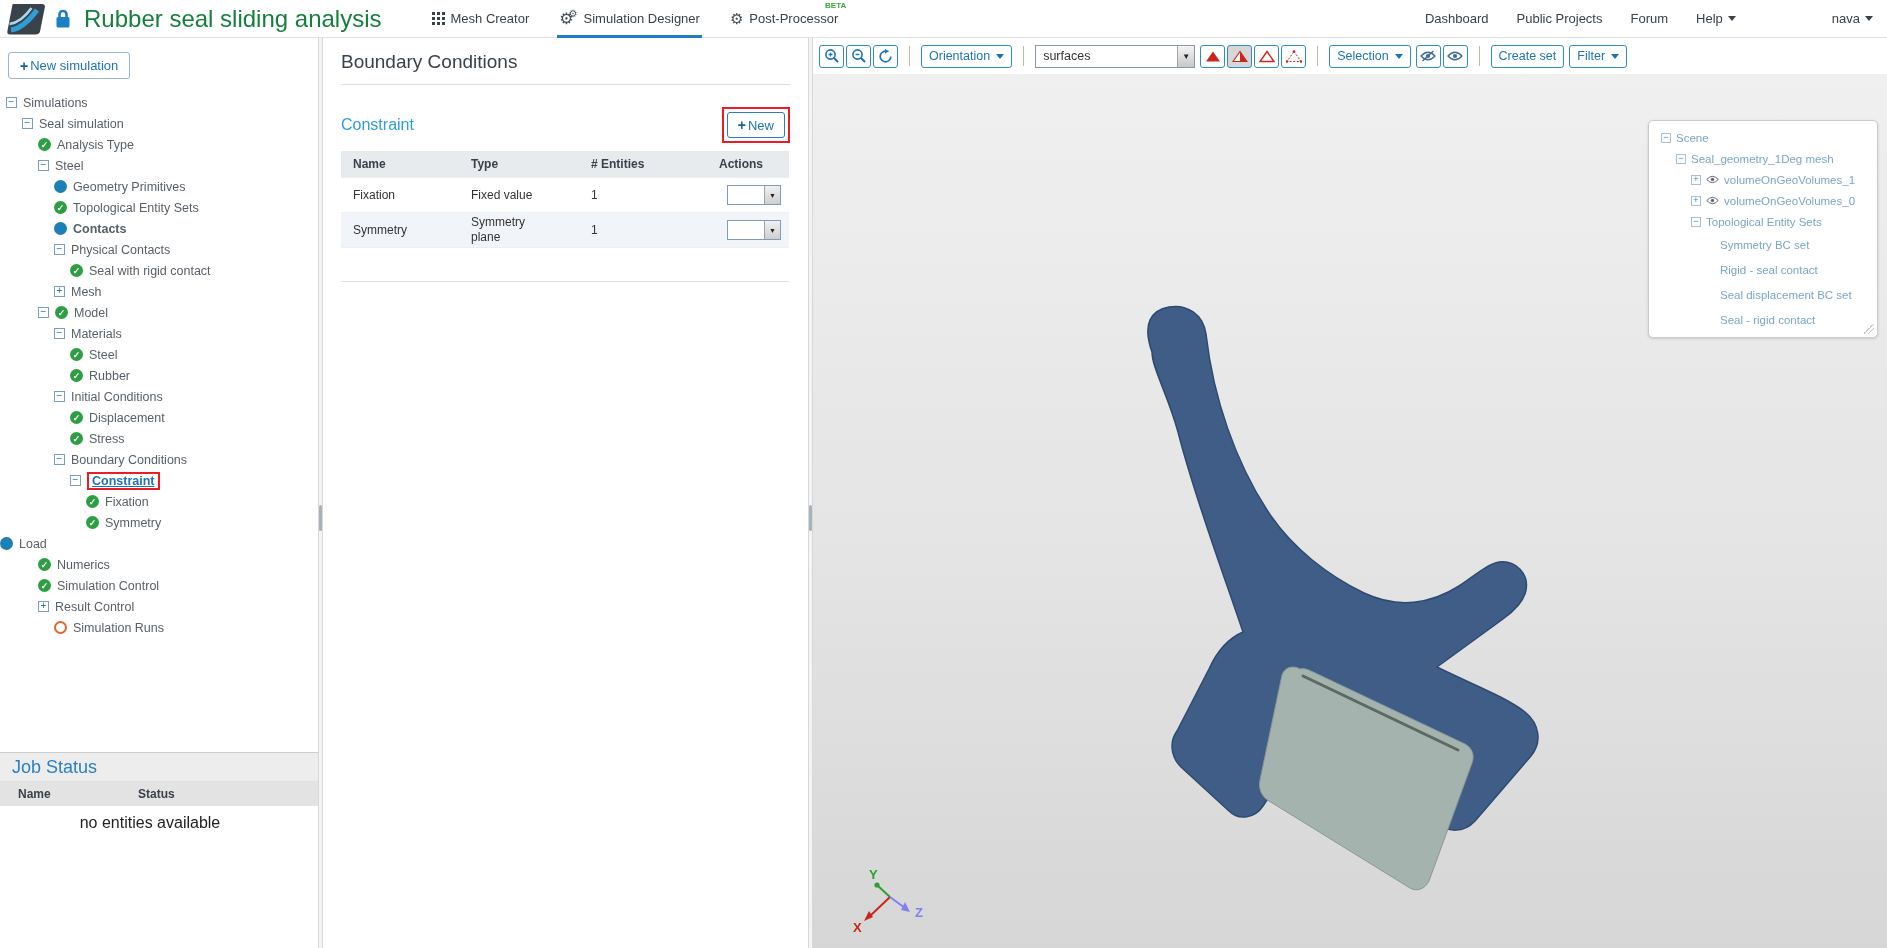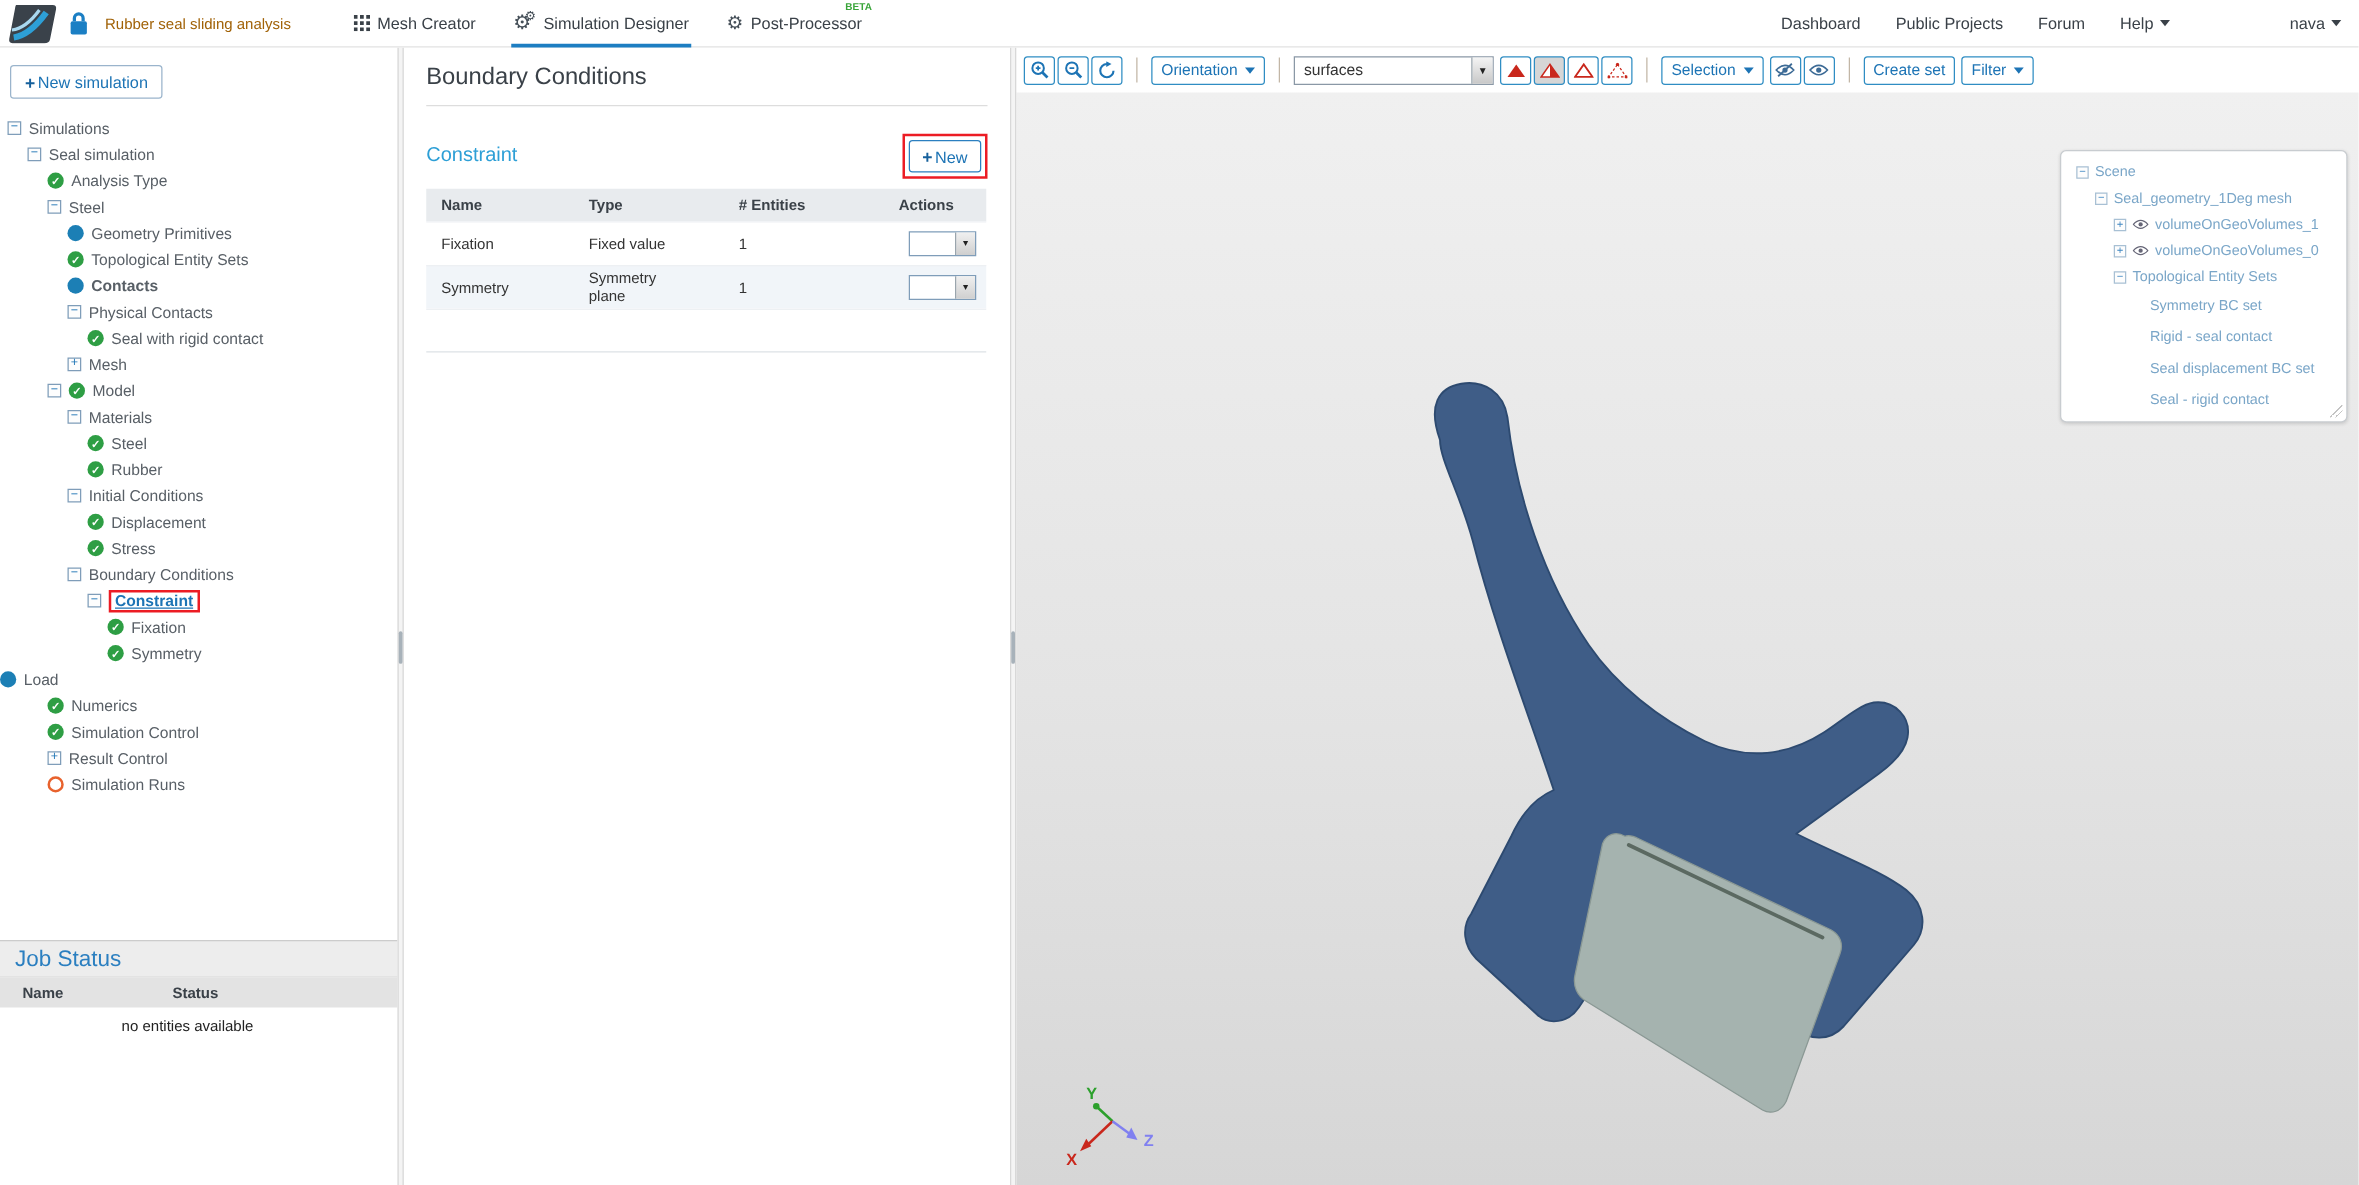--- a/index.html
+++ b/index.html
@@ -4,21 +4,21 @@
 <style>
   * { margin:0; padding:0; box-sizing:border-box; }
   html,body { width:1887px; height:948px; overflow:hidden; background:#fff;
     font-family:"Liberation Sans", sans-serif; }
   body { position:relative; }
 
   
   .header { position:absolute; left:0; top:0; width:1887px; height:38px; background:#fff;
     border-bottom:1px solid #e2e2e2; display:flex; align-items:center; z-index:30; }
   .brand { display:flex; align-items:center; gap:9px; padding-left:6px; }
-  .brand .title { font-size:12px; color:#a16207; margin-left:4px; white-space:nowrap; }
+  .brand .title { font-size:24px; color:#15803d; margin-left:4px; white-space:nowrap; }
   .tabs { display:flex; align-items:center; gap:30px; margin-left:50px; height:38px; }
   .tab { height:38px; display:flex; align-items:center; gap:6px; position:relative;
     font-size:13px; color:#3a4148; cursor:pointer; white-space:nowrap; }
   .tab.active::after { content:''; position:absolute; left:-2px; right:-2px; bottom:0; height:3px; background:#1d7ec2; }
   .tabicon { display:inline-flex; align-items:center; }
   .g1 { font-size:16px; color:#454f58; line-height:1; }
   .g2 { font-size:10px; color:#454f58; margin-left:-5px; margin-top:-9px; line-height:1; }
   .g3 { font-size:15px; color:#454f58; line-height:1; }
   .beta { position:absolute; top:1px; right:-8px; font-size:8px; color:#3aa53a; font-weight:bold; }
   .nav { margin-left:auto; display:flex; align-items:center; gap:28px; padding-right:14px; font-size:13px; color:#3a4148; }
@@ -53,21 +53,21 @@
   .tlabel { white-space:nowrap; }
   .tlabel.sel { color:#1d74b5; font-weight:bold; text-decoration:underline;
     border:2px solid #ec1c24; padding:0 3px; }
 
   .job { position:absolute; top:714px; left:0; width:318px; }
   .job-title { height:30px; background:#ededed; border-top:1px solid #ccc; border-bottom:1px solid #e0e0e0;
     display:flex; align-items:center; padding:0 12px; color:#2b7fc0; font-size:18px; }
   .job-head { height:24px; background:#e3e3e3; display:flex; align-items:center;
     font-size:12px; font-weight:bold; color:#3a4148; }
   .job-head .c0 { padding-left:18px; width:138px; }
-  .job-empty { width:300px; text-align:center; font-size:12px; color:#222; margin-top:8px; }
+  .job-empty { width:300px; text-align:center; font-size:16px; color:#222; margin-top:8px; }
 
   
   .mid-title { font-size:19px; color:#3a4148; margin-top:13px; }
   .mid-hr { border:none; border-top:1px solid #ddd; margin-top:11px; }
   .section-head { margin-top:22px; display:flex; justify-content:space-between; align-items:center; }
   .section-title { font-size:16px; color:#2d9fd6; }
   .redbox { border:2px solid #ec1c24; padding:3px; display:inline-block; }
   .new-btn { border:1px solid #2b7fc0; color:#1d74b5; background:#fff; border-radius:3px;
     height:26px; padding:0 10px; font-size:13px; display:flex; align-items:center; gap:2px;
     cursor:pointer; font-family:inherit; }
@@ -291,21 +291,21 @@
         <span class="tlabel">Numerics</span>
       </div>
       <div class="trow" style="padding-left: 38px;">
         <span class="st st-check">✓</span>
         <span class="tlabel">Simulation Control</span>
       </div>
       <div class="trow" style="padding-left: 38px;">
         <span class="exp">+</span>
         <span class="tlabel">Result Control</span>
       </div>
-      <div class="trow" style="padding-left: 38px;">
+      <div class="trow" style="padding-left: 54px;">
         <span class="st st-circle"></span>
         <span class="tlabel">Simulation Runs</span>
       </div>
     </div>
   <div class="job">
     <div class="job-title">Job Status</div>
     <div class="job-head">
       <span class="c0">Name</span>
       <span class="c1">Status</span>
     </div>

